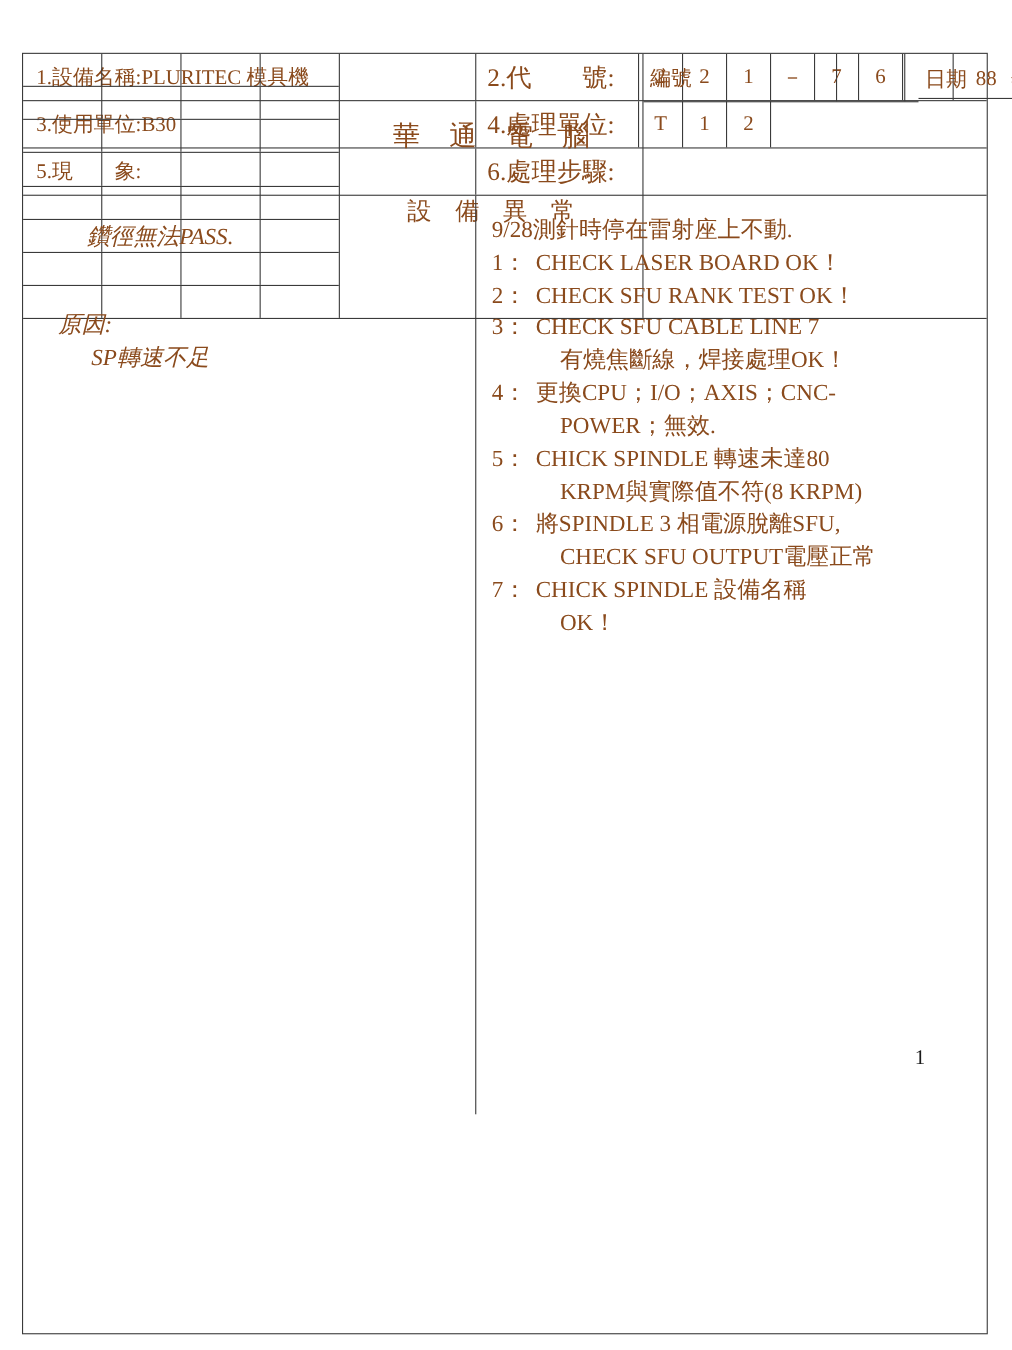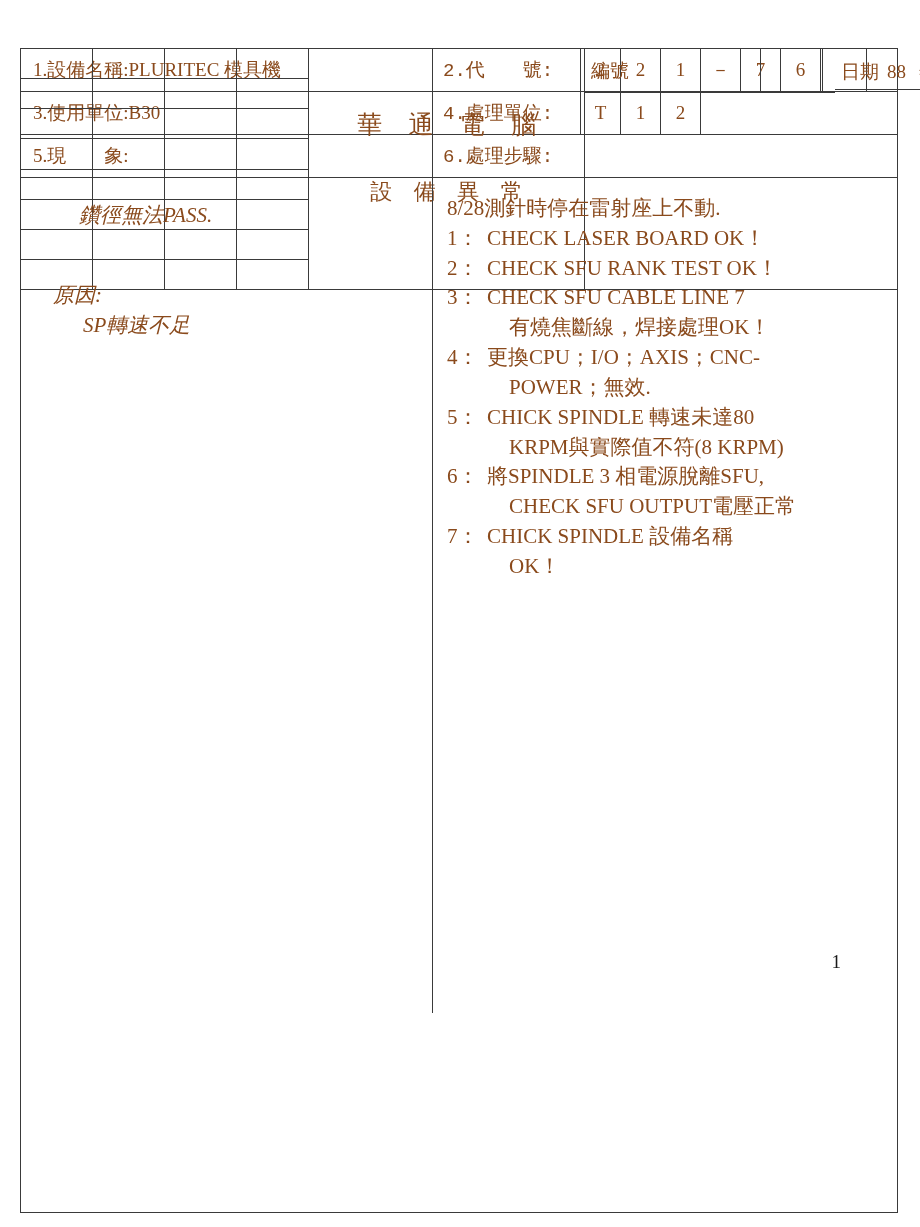--- a/index.html
+++ b/index.html
@@ -166,24 +166,23 @@
   .info-right {
     flex: 1 1 auto;
     display: flex;
     align-items: stretch;
     box-sizing: border-box;
   }
   .ir-label {
     display: flex;
     align-items: center;
     padding-left: 10px;
-    font-size: 19px;
-    white-space: nowrap;
-    box-sizing: border-box;
-    font-family: Liberation Mono, monospace;
+    font-size: 23px;
+    white-space: nowrap;
+    box-sizing: border-box;
   }
   .ir-label.code-label { flex: 0 0 148px; border-right: 1.2px solid #3a3a3a; }
   .ir-label.unit-label { flex: 0 0 148px; border-right: 1.2px solid #3a3a3a; }
   .ir-label.plain      { flex: 1 1 auto; }
 
   .code-cell {
     flex: 0 0 40px;
     border-right: 1.2px solid #3a3a3a;
     box-sizing: border-box;
     display: flex;
@@ -413,21 +412,21 @@
 
     <div class="body-row">
 
       <div class="body-left">
         <div class="sym-line">鑽徑無法PASS.</div>
         <div class="cause-label">原因:</div>
         <div class="cause-value">SP轉速不足</div>
       </div>
 
       <div class="body-right">
-        <div class="steps-intro">8/28測針時停在雷射座上不動.</div>
+        <div class="steps-intro">9/28測針時停在雷射座上不動.</div>
 
         <div class="step">
           <div class="step-num">1：</div>
           <div class="step-text">
             <span>CHECK LASER BOARD OK！</span>
           </div>
         </div>
 
         <div class="step">
           <div class="step-num">2：</div>

